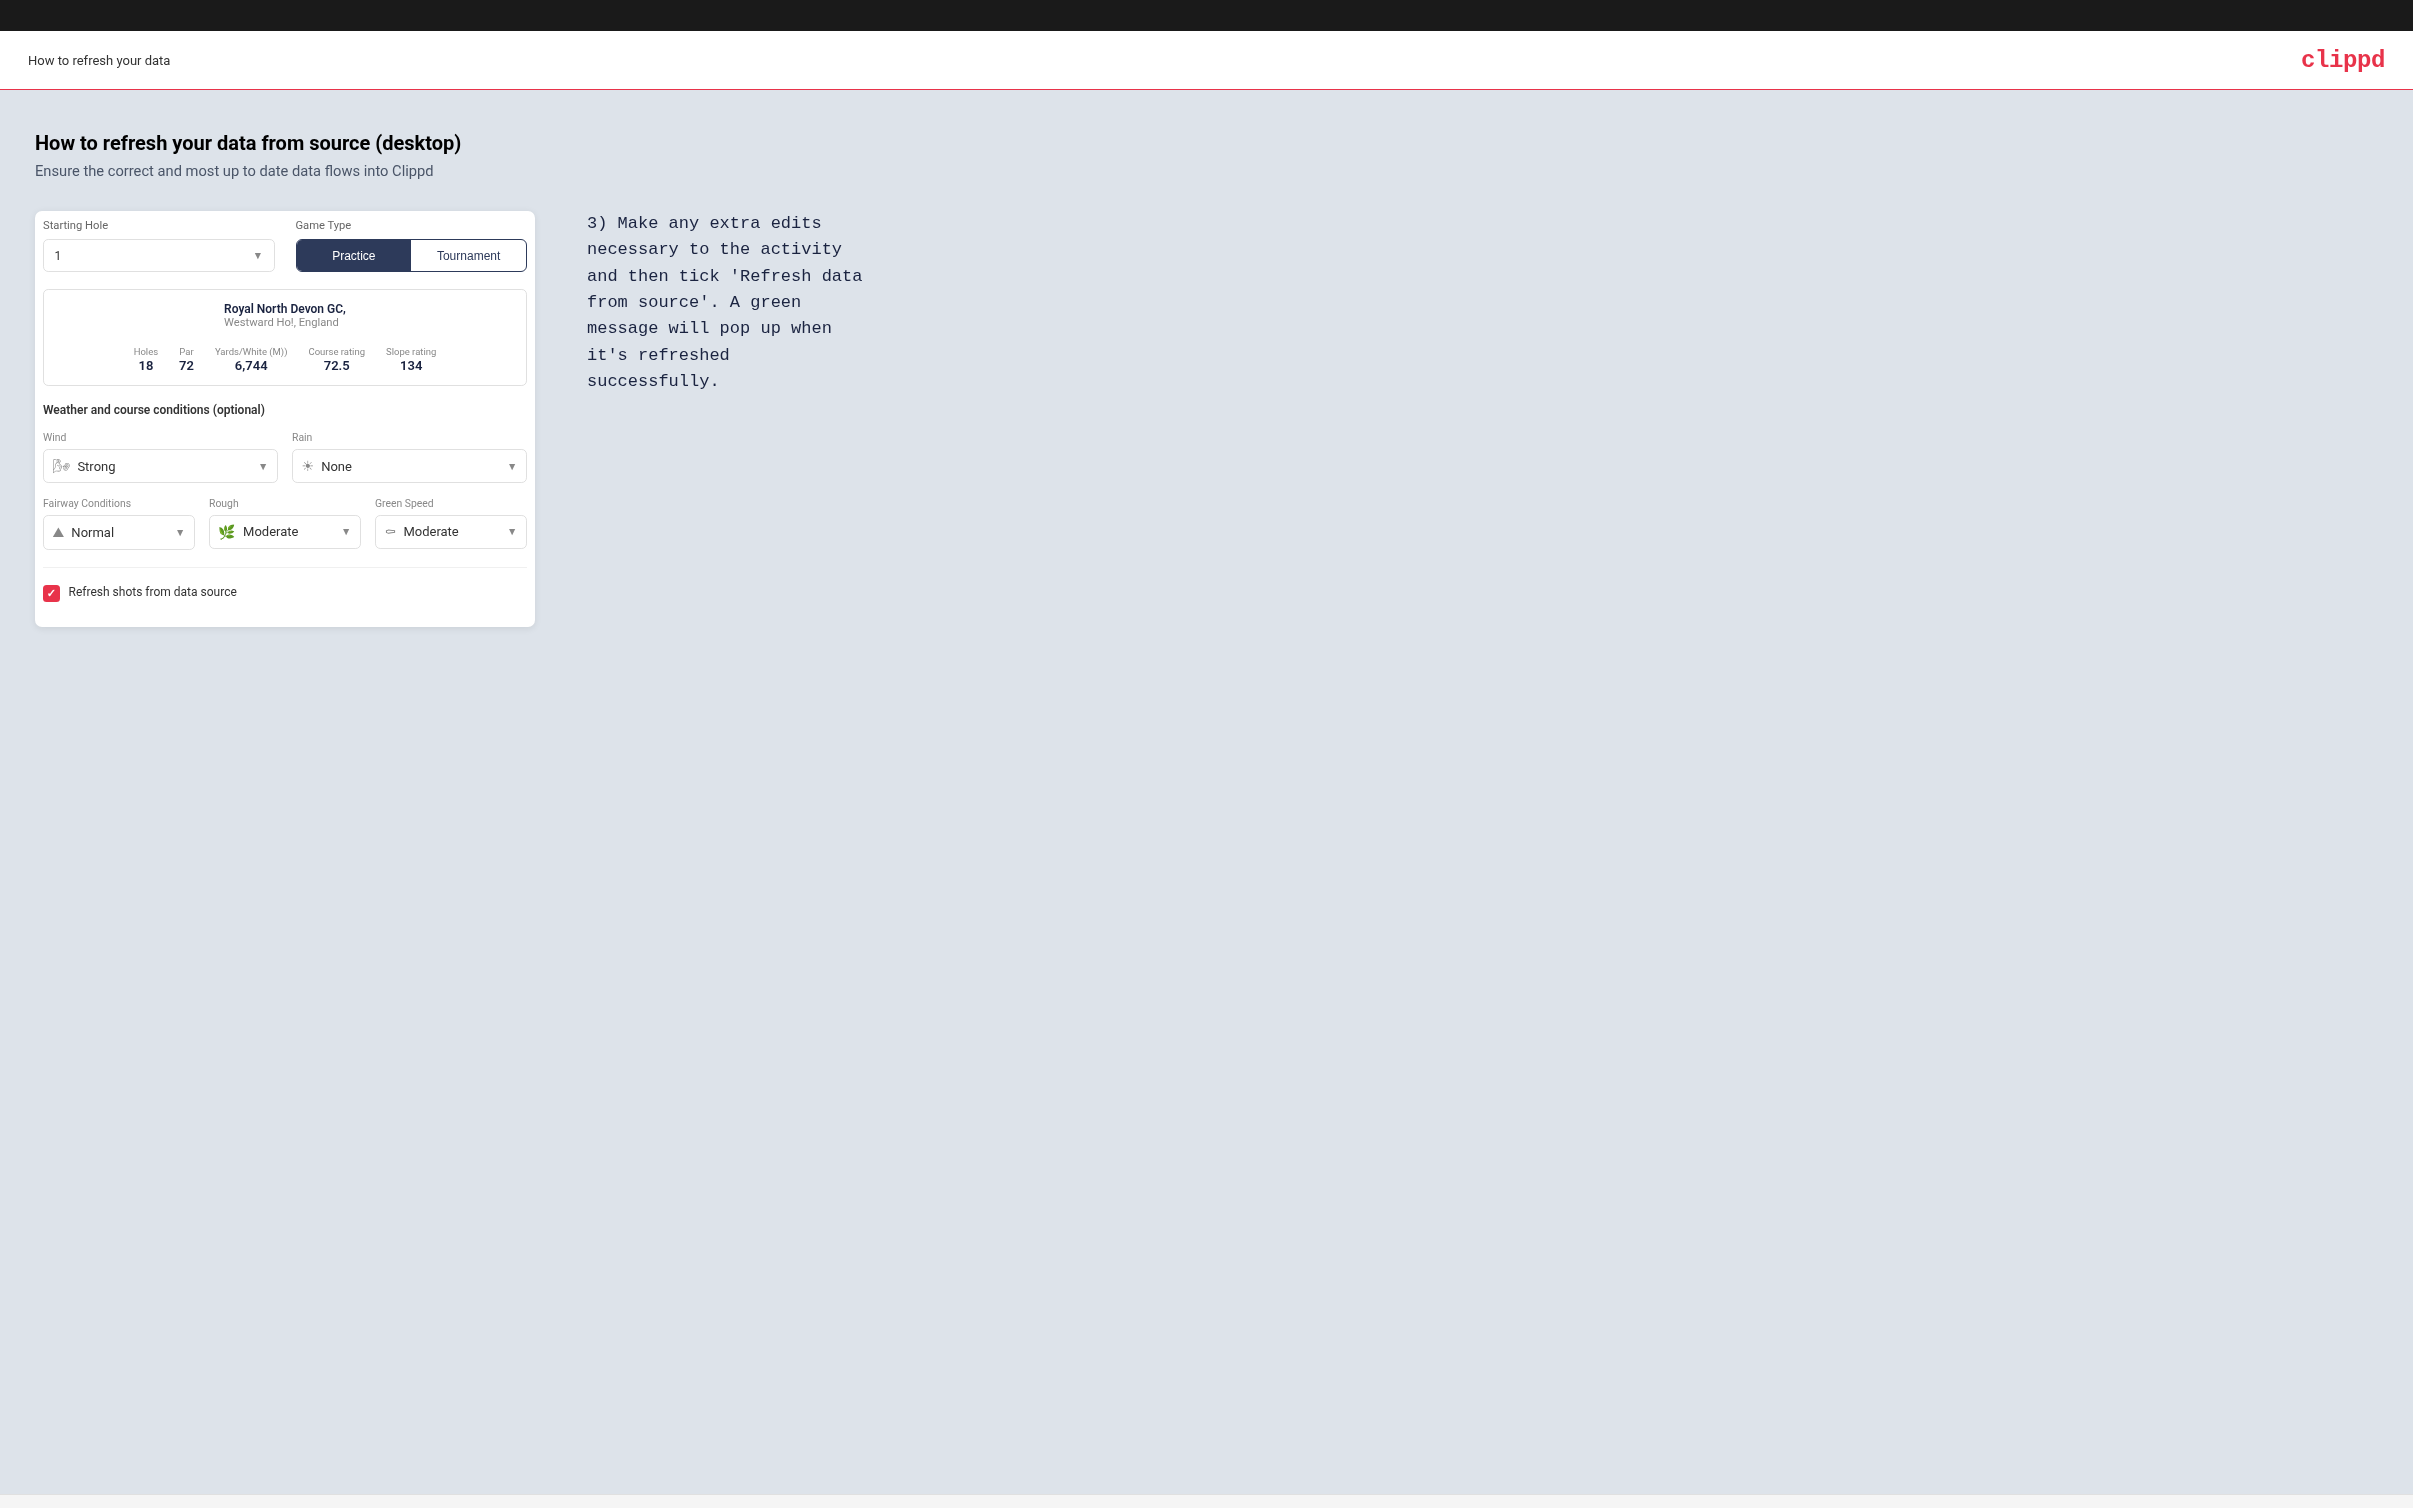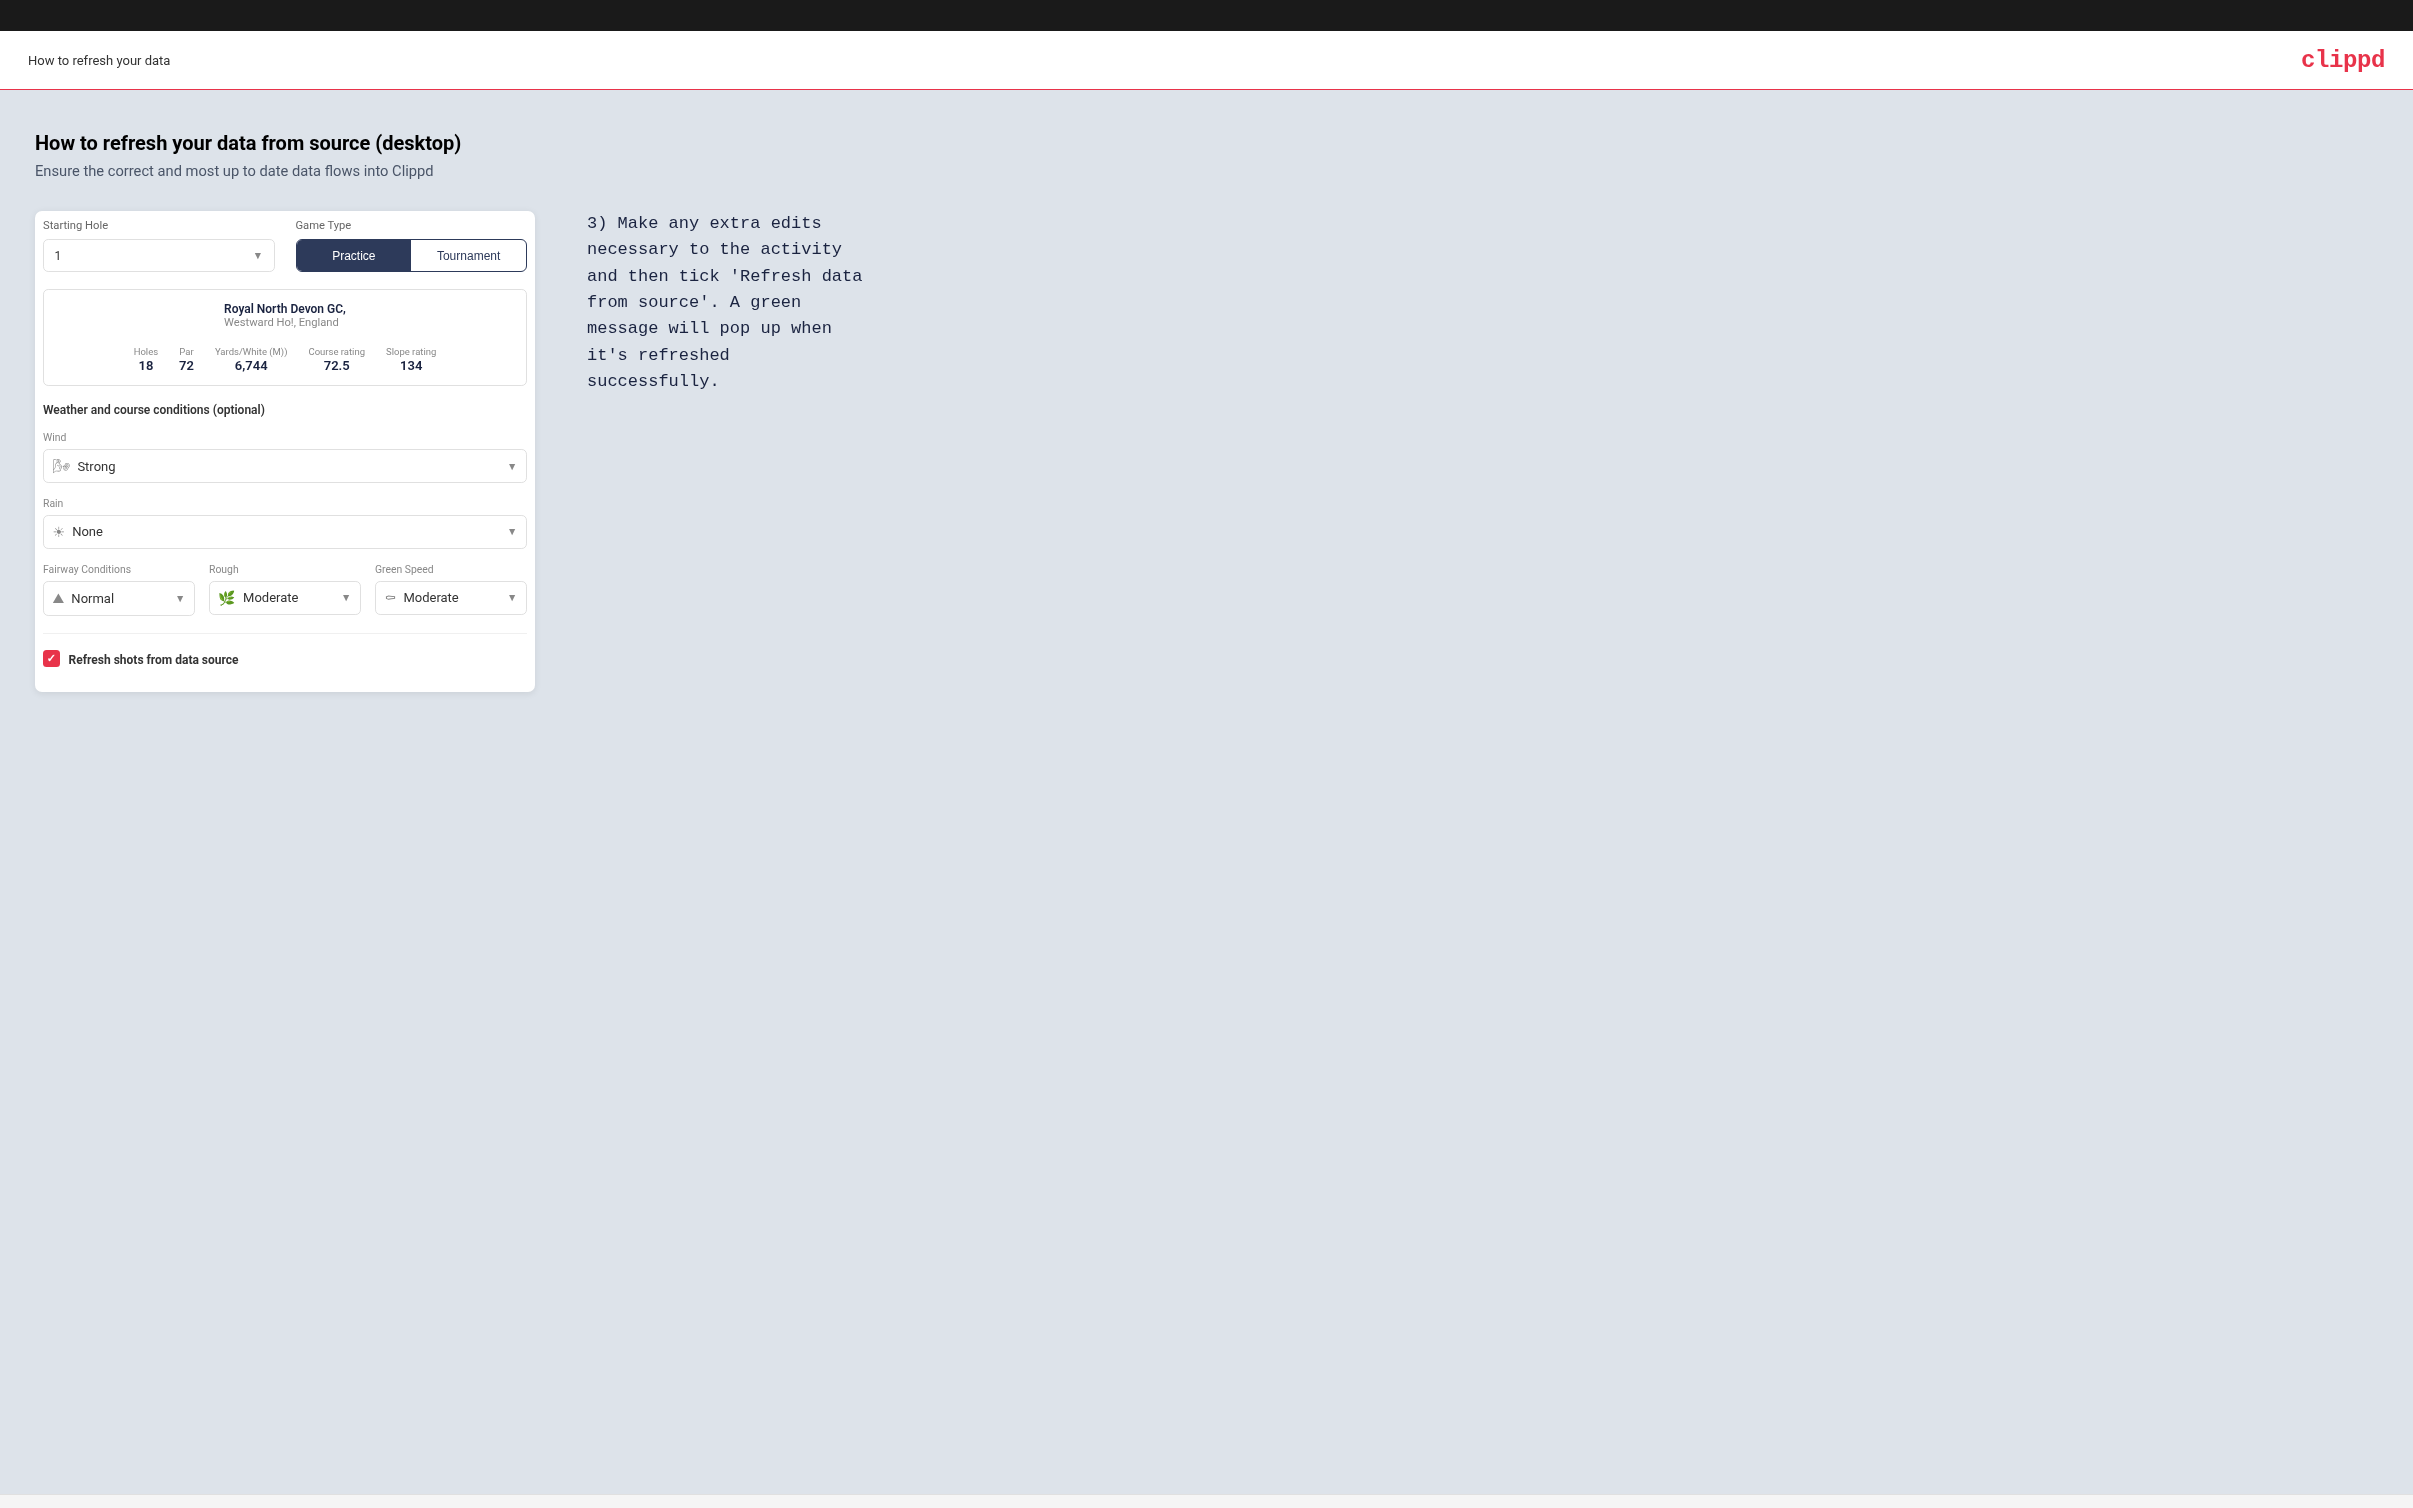--- a/index.html
+++ b/index.html
@@ -158,21 +158,20 @@
     .section-title {
       font-size: 12px;
       font-weight: 600;
       color: #333;
       margin-bottom: 14px;
     }
     .conditions-grid {
       display: flex;
       gap: 14px;
       margin-bottom: 14px;
-      flex-direction: column;
     }
     .conditions-grid-3 {
       display: flex;
       gap: 14px;
       margin-bottom: 17px;
     }
     .condition-group {
       flex: 1;
     }
     .condition-label {
@@ -200,24 +199,23 @@
       font-size: 13px;
       color: #333;
     }
     .divider {
       height: 0.9px;
       background: #f0f0f0;
       margin: 17px 0;
     }
     .checkbox-row {
       display: flex;
-      align-items: flex-end;
+      align-items: flex-start;
       gap: 8.6px;
       margin-bottom: 17px;
-      font-weight: bold;
     }
     .checkbox-checked {
       width: 17px;
       height: 17px;
       background: #e8334a;
       border-radius: 3.5px;
       display: flex;
       align-items: center;
       justify-content: center;
       cursor: pointer;

